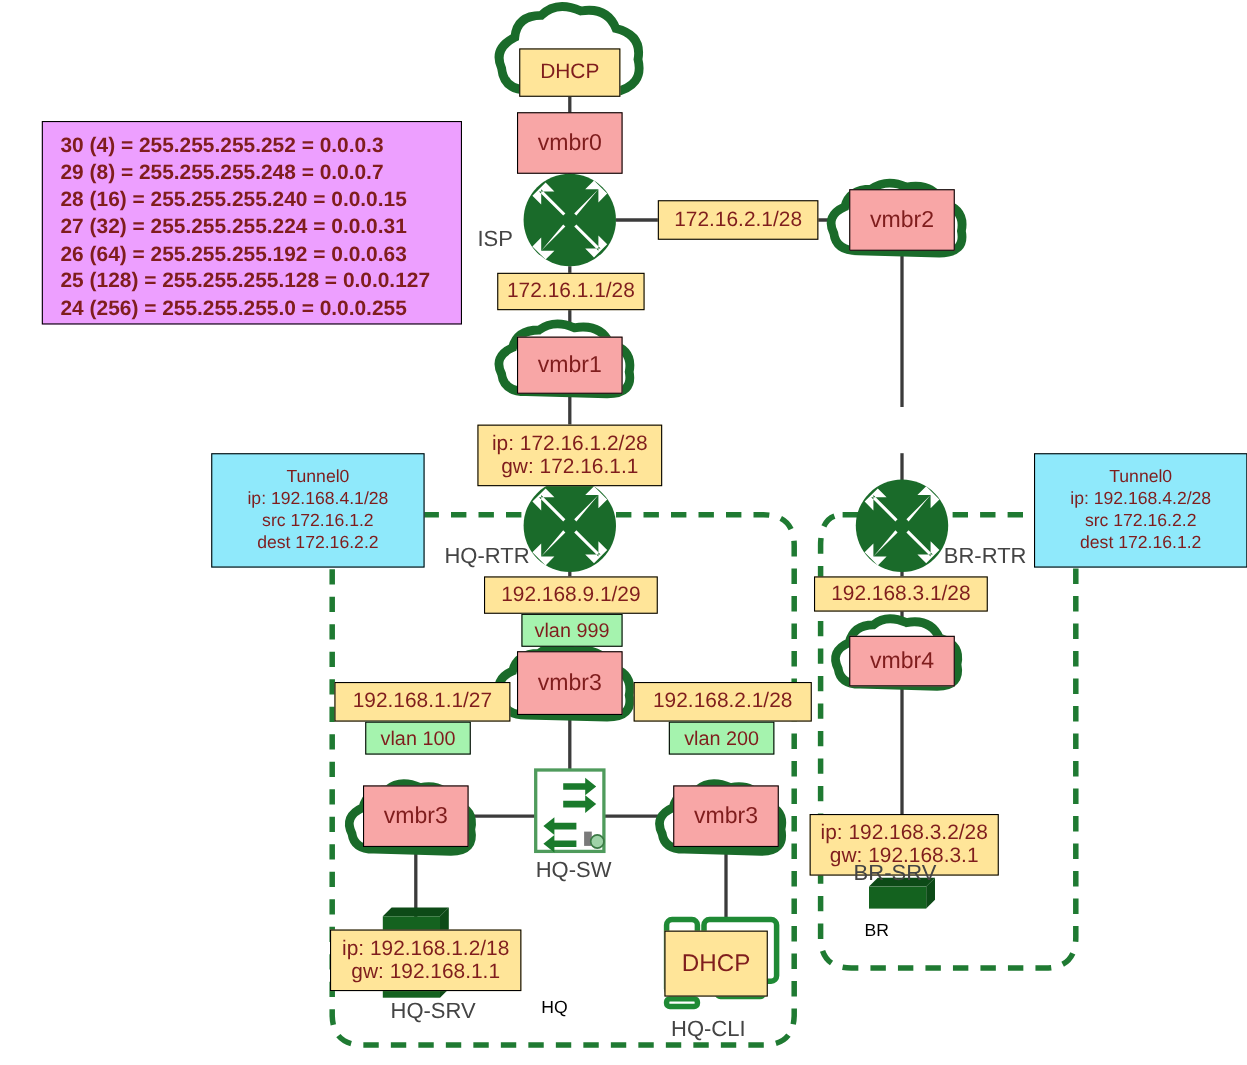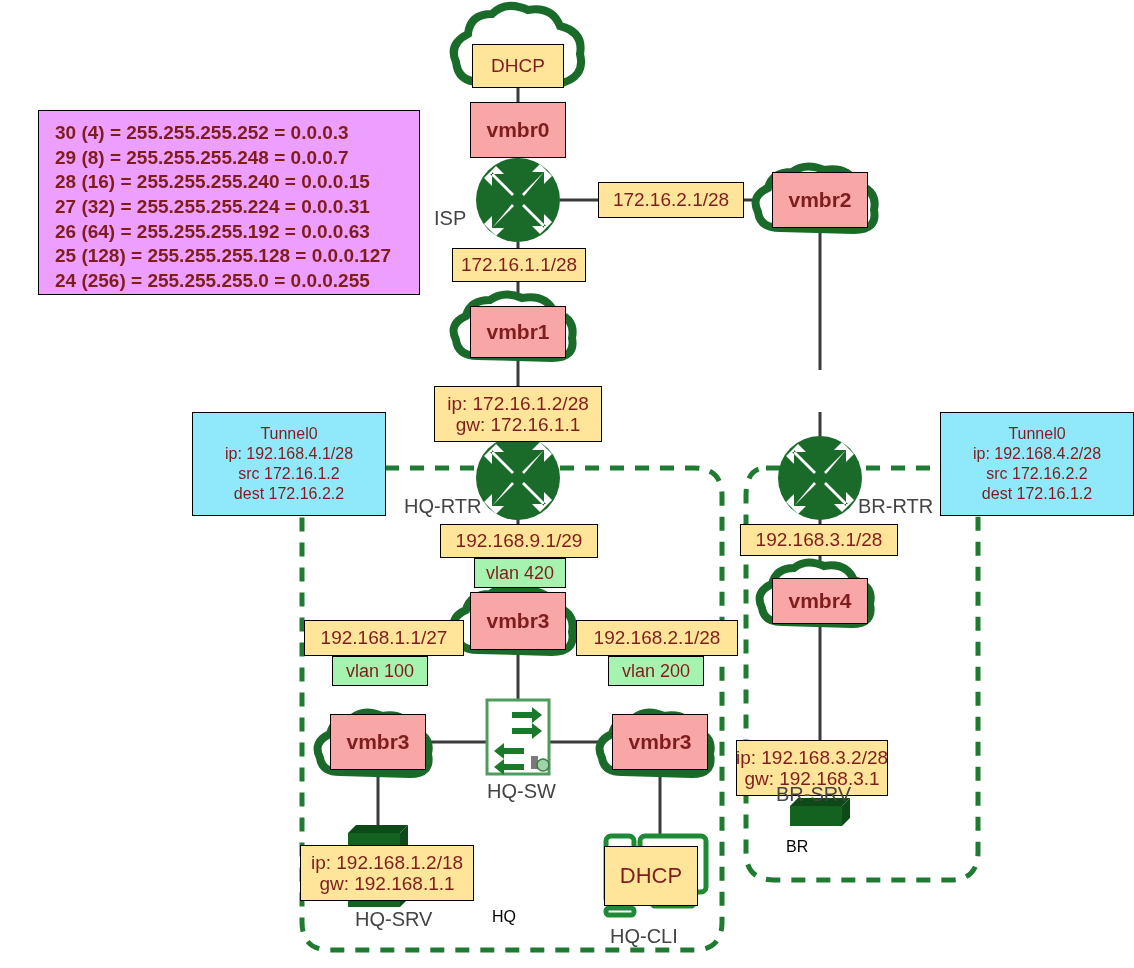--- a/index.html
+++ b/index.html
@@ -10,21 +10,21 @@
   .box{
     position:absolute;box-sizing:border-box;
     border:1px solid #000;
     display:flex;align-items:center;justify-content:center;
     text-align:center;line-height:1.12;
     white-space:pre;
     color:#7f1d1d;
   }
   .ipbox{background:#ffe599;font-size:19px;}
   .ipbox.two{font-size:19px;}
-  .vmbr{background:#f8a6a6;font-size:21px;font-weight:700;}
+  .vmbr{background:#f8a6a6;font-size:21px;font-weight:400;}
   .vlan{background:#a5f3ae;font-size:18px;}
   .tunnel{background:#8fe9fb;font-size:16px;line-height:1.25;}
   .legend{background:#ed9fff;font-size:19px;font-weight:bold;
           border:1px solid #000;line-height:1.30;
           display:block;padding:10px 14px 10px 16px;text-align:left;}
 
   
   .cap{position:absolute;color:#444;font-size:20px;white-space:nowrap;}
   .cap.site{color:#000;font-weight:normal;font-size:16px;}
 
@@ -190,21 +190,21 @@
 dest 172.16.2.2</div>
   <div class="box tunnel" style="left:940px;top:412px;width:194px;height:104px;">Tunnel0
 ip: 192.168.4.2/28
 src 172.16.2.2
 dest 172.16.1.2</div>
 
   <div class="cap" style="left:404px;top:495px;">HQ-RTR</div>
   <div class="cap" style="left:858px;top:495px;">BR-RTR</div>
 
   <div class="box ipbox" style="left:440px;top:524px;width:158px;height:34px;">192.168.9.1/29</div>
-  <div class="box vlan" style="left:474px;top:558px;width:92px;height:30px;">vlan 420</div>
+  <div class="box vlan" style="left:474px;top:558px;width:92px;height:30px;">vlan 999</div>
 
   <div class="box vmbr" style="left:470px;top:592px;width:96px;height:58px;">vmbr3</div>
 
   <div class="box ipbox" style="left:304px;top:620px;width:160px;height:36px;">192.168.1.1/27</div>
   <div class="box vlan" style="left:332px;top:656px;width:96px;height:30px;">vlan 100</div>
 
   <div class="box ipbox" style="left:576px;top:620px;width:162px;height:36px;">192.168.2.1/28</div>
   <div class="box vlan" style="left:608px;top:656px;width:96px;height:30px;">vlan 200</div>
 
   <div class="cap" style="left:406px;top:733px;color:#3a3a3a;font-size:20px;">t</div>
@@ -218,19 +218,19 @@
   <div class="cap" style="left:355px;top:908px;">HQ-SRV</div>
 
   <div class="box ipbox" style="left:604px;top:846px;width:94px;height:60px;font-size:22px;">DHCP</div>
   <div class="cap" style="left:610px;top:925px;">HQ-CLI</div>
 
   <div class="cap site" style="left:492px;top:908px;">HQ</div>
 
   <div class="box ipbox" style="left:740px;top:524px;width:158px;height:32px;">192.168.3.1/28</div>
   <div class="box vmbr" style="left:772px;top:578px;width:96px;height:46px;">vmbr4</div>
 
-  <div class="box ipbox two" style="left:736px;top:740px;width:152px;height:56px;">ip: 192.168.3.2/28
+  <div class="box ipbox two" style="left:736px;top:740px;width:172px;height:56px;">ip: 192.168.3.2/28
 gw: 192.168.3.1</div>
   <div class="cap" style="left:776px;top:783px;">BR-SRV</div>
 
   <div class="cap site" style="left:786px;top:838px;">BR</div>
 
 </div>
 
 </body></html>

